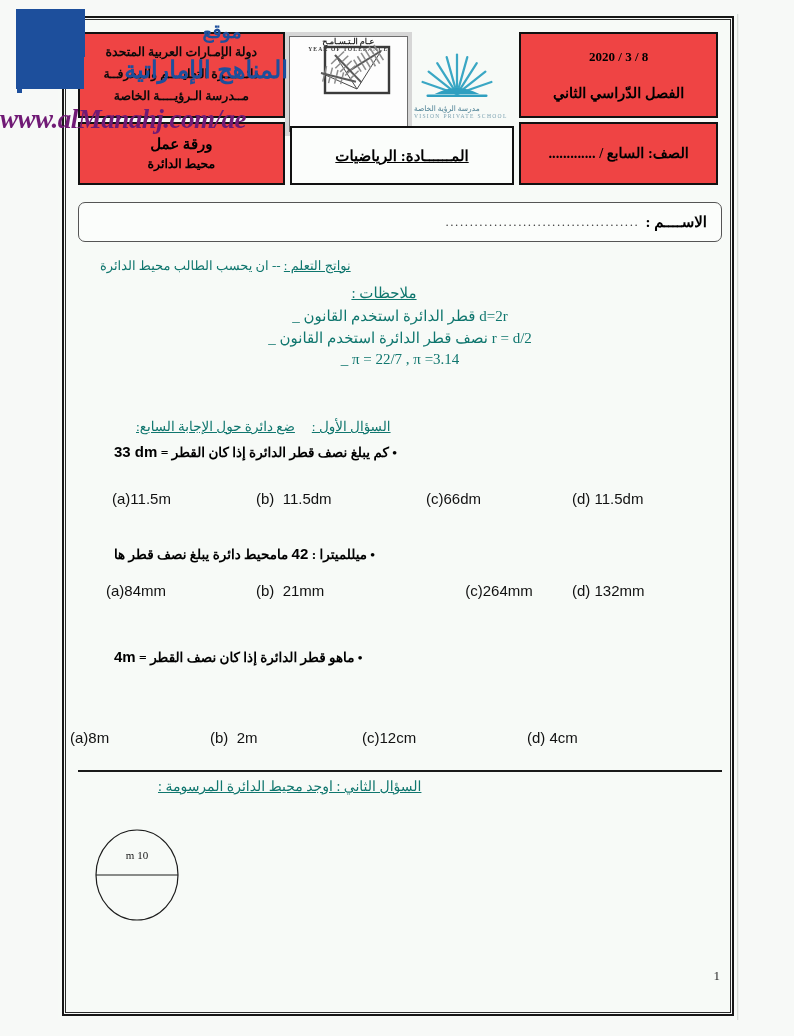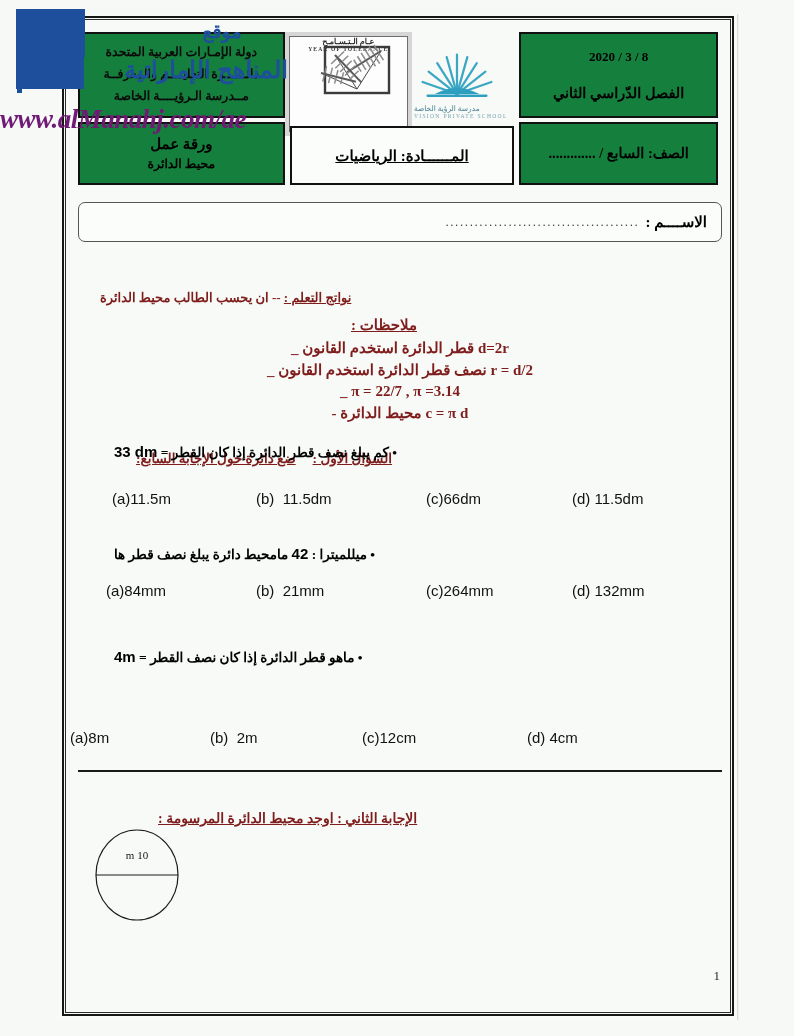--- a/index.html
+++ b/index.html
@@ -46,21 +46,21 @@
     display: flex;
     flex-direction: row-reverse;
     align-items: stretch;
   }
   .hdr-col { display: flex; flex-direction: column; }
 
   
   .hdr-right { width: 208px; }
   .hdr-box {
     border: 2px solid #111;
-    background: #15803d;
+    background: #ef4444;
     display: flex; flex-direction: column;
     align-items: center; justify-content: center;
     text-align: center;
   }
   .ministry-box { height: 86px; padding: 4px 6px; }
   .ministry-box div {
     font-size: 12.5px; font-weight: bold; color: #0a0a0a;
     line-height: 1.75; letter-spacing: 0.2px; white-space: nowrap;
   }
   .worksheet-box { height: 63px; margin-top: 4px; }
@@ -127,21 +127,21 @@
     display: flex; align-items: center; justify-content: flex-start;
     padding: 0 14px;
   }
   #name-box .nm-label { font-size: 15px; font-weight: bold; }
   #name-box .nm-dots {
     font-size: 13px; letter-spacing: 1.6px; color: #444;
     margin-right: 6px; white-space: nowrap;
   }
 
   
-  .body-txt { position: absolute; font-weight: bold; color: #7f1d1d; margin-top: 32px; }
+  .body-txt { position: absolute; font-weight: normal; color: #0f766e; }
 
   #outcomes {
     left: 78px; top: 258px; width: 644px;
     text-align: left; padding-left: 22px;
     font-size: 13px;
   }
   #outcomes .u { text-decoration: underline; }
 
   #notes-block {
     left: 78px; top: 283px; width: 644px;
@@ -382,25 +382,20 @@
     <span class="ltr">r = d/2</span>
     <span>نصف قطر الدائرة استخدم القانون</span>
     <span>_</span>
   </div>
 
   <div class="note-row">
     <span class="ltr">π = 22/7            ,            π =3.14</span>
     <span>_</span>
   </div>
 
-  <div class="note-row">
-    <span class="ltr">c = π  d</span>
-    <span>محيط الدائرة</span>
-    <span>-</span>
-  </div>
 </div>
 
 <div class="body-txt" id="q1-head">
   <span class="u">السؤال الأول :</span>
   &nbsp;&nbsp;&nbsp;
   <span class="u">ضع دائرة حول الإجابة السابع:</span>
 </div>
 
 <div class="q-item" style="top:443px;">
   <span class="bullet-line">
@@ -432,21 +427,21 @@
     <span>مامحيط دائرة يبلغ نصف قطر ها</span>
   </span>
 </div>
 <div class="opt-row" style="top:582px;">
   <span class="opt" style="width:178px; padding-left:28px;">
     <span>(a)</span><span>84mm</span>
   </span>
   <span class="opt" style="width:170px;">
     <span>(b)</span>&nbsp;&nbsp;<span>21mm</span>
   </span>
-  <span class="opt" style="width:146px;">
+  <span class="opt" style="width:146px;text-align:center;">
     <span>(c)</span><span>264mm</span>
   </span>
   <span class="opt">
     <span>(d)</span>&nbsp;<span>132mm</span>
   </span>
 </div>
 
 <div class="q-item" style="top:648px;">
   <span class="bullet-line">
     <span>•</span>
@@ -464,21 +459,21 @@
   <span class="opt" style="width:165px;">
     <span>(c)</span><span>12cm</span>
   </span>
   <span class="opt">
     <span>(d)</span>&nbsp;<span>4cm</span>
   </span>
 </div>
 
 <div id="q2-rule"></div>
 <div class="body-txt" id="q2-head">
-  <span class="u">الإجابة الثاني : اوجد محيط الدائرة المرسومة :</span>
+  <span class="u">السؤال الثاني : اوجد محيط الدائرة المرسومة :</span>
 </div>
 
 <div id="circle-figure">
   <svg width="88" height="96" viewBox="0 0 88 96">
     <ellipse cx="44" cy="48" rx="41" ry="45" fill="none" stroke="#1c1c1c" stroke-width="1.2"></ellipse>
     <line x1="3" y1="48" x2="85" y2="48" stroke="#1c1c1c" stroke-width="1.2"></line>
   </svg>
   <div id="circle-label">10 m</div>
 </div>
 

